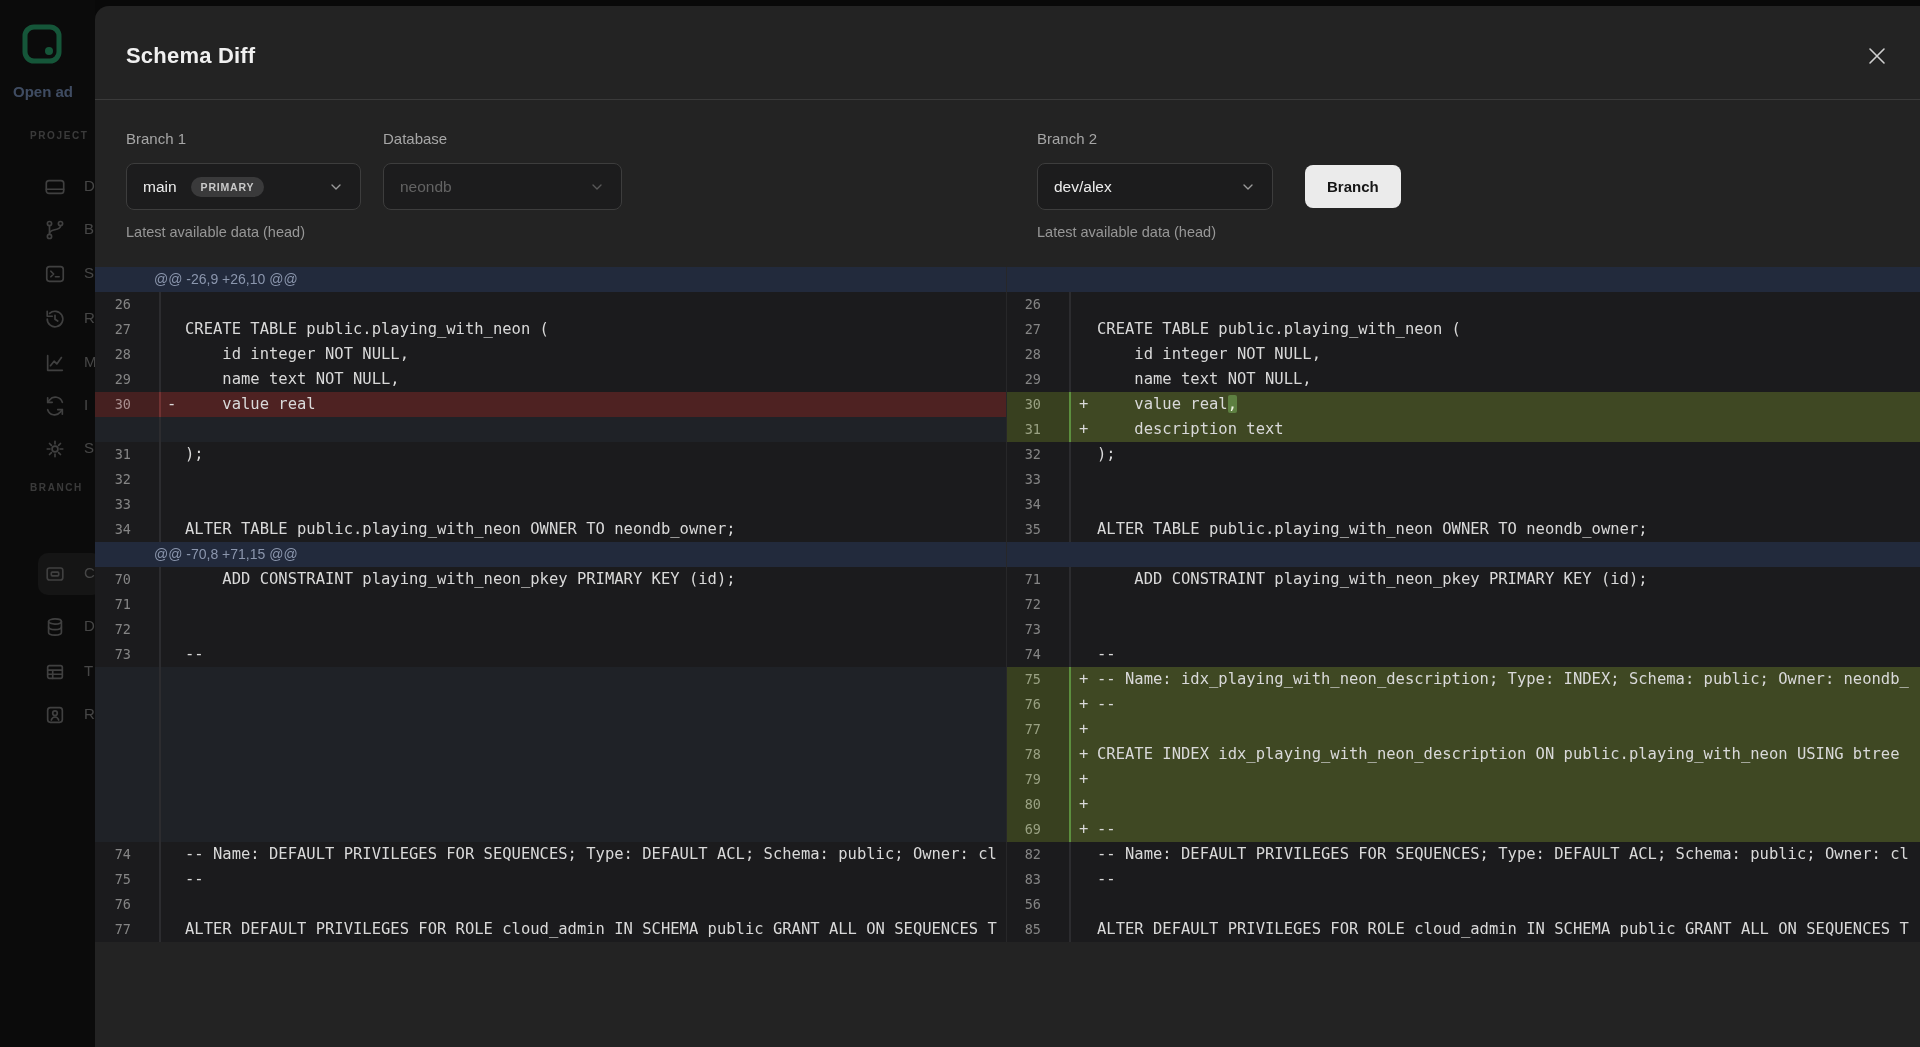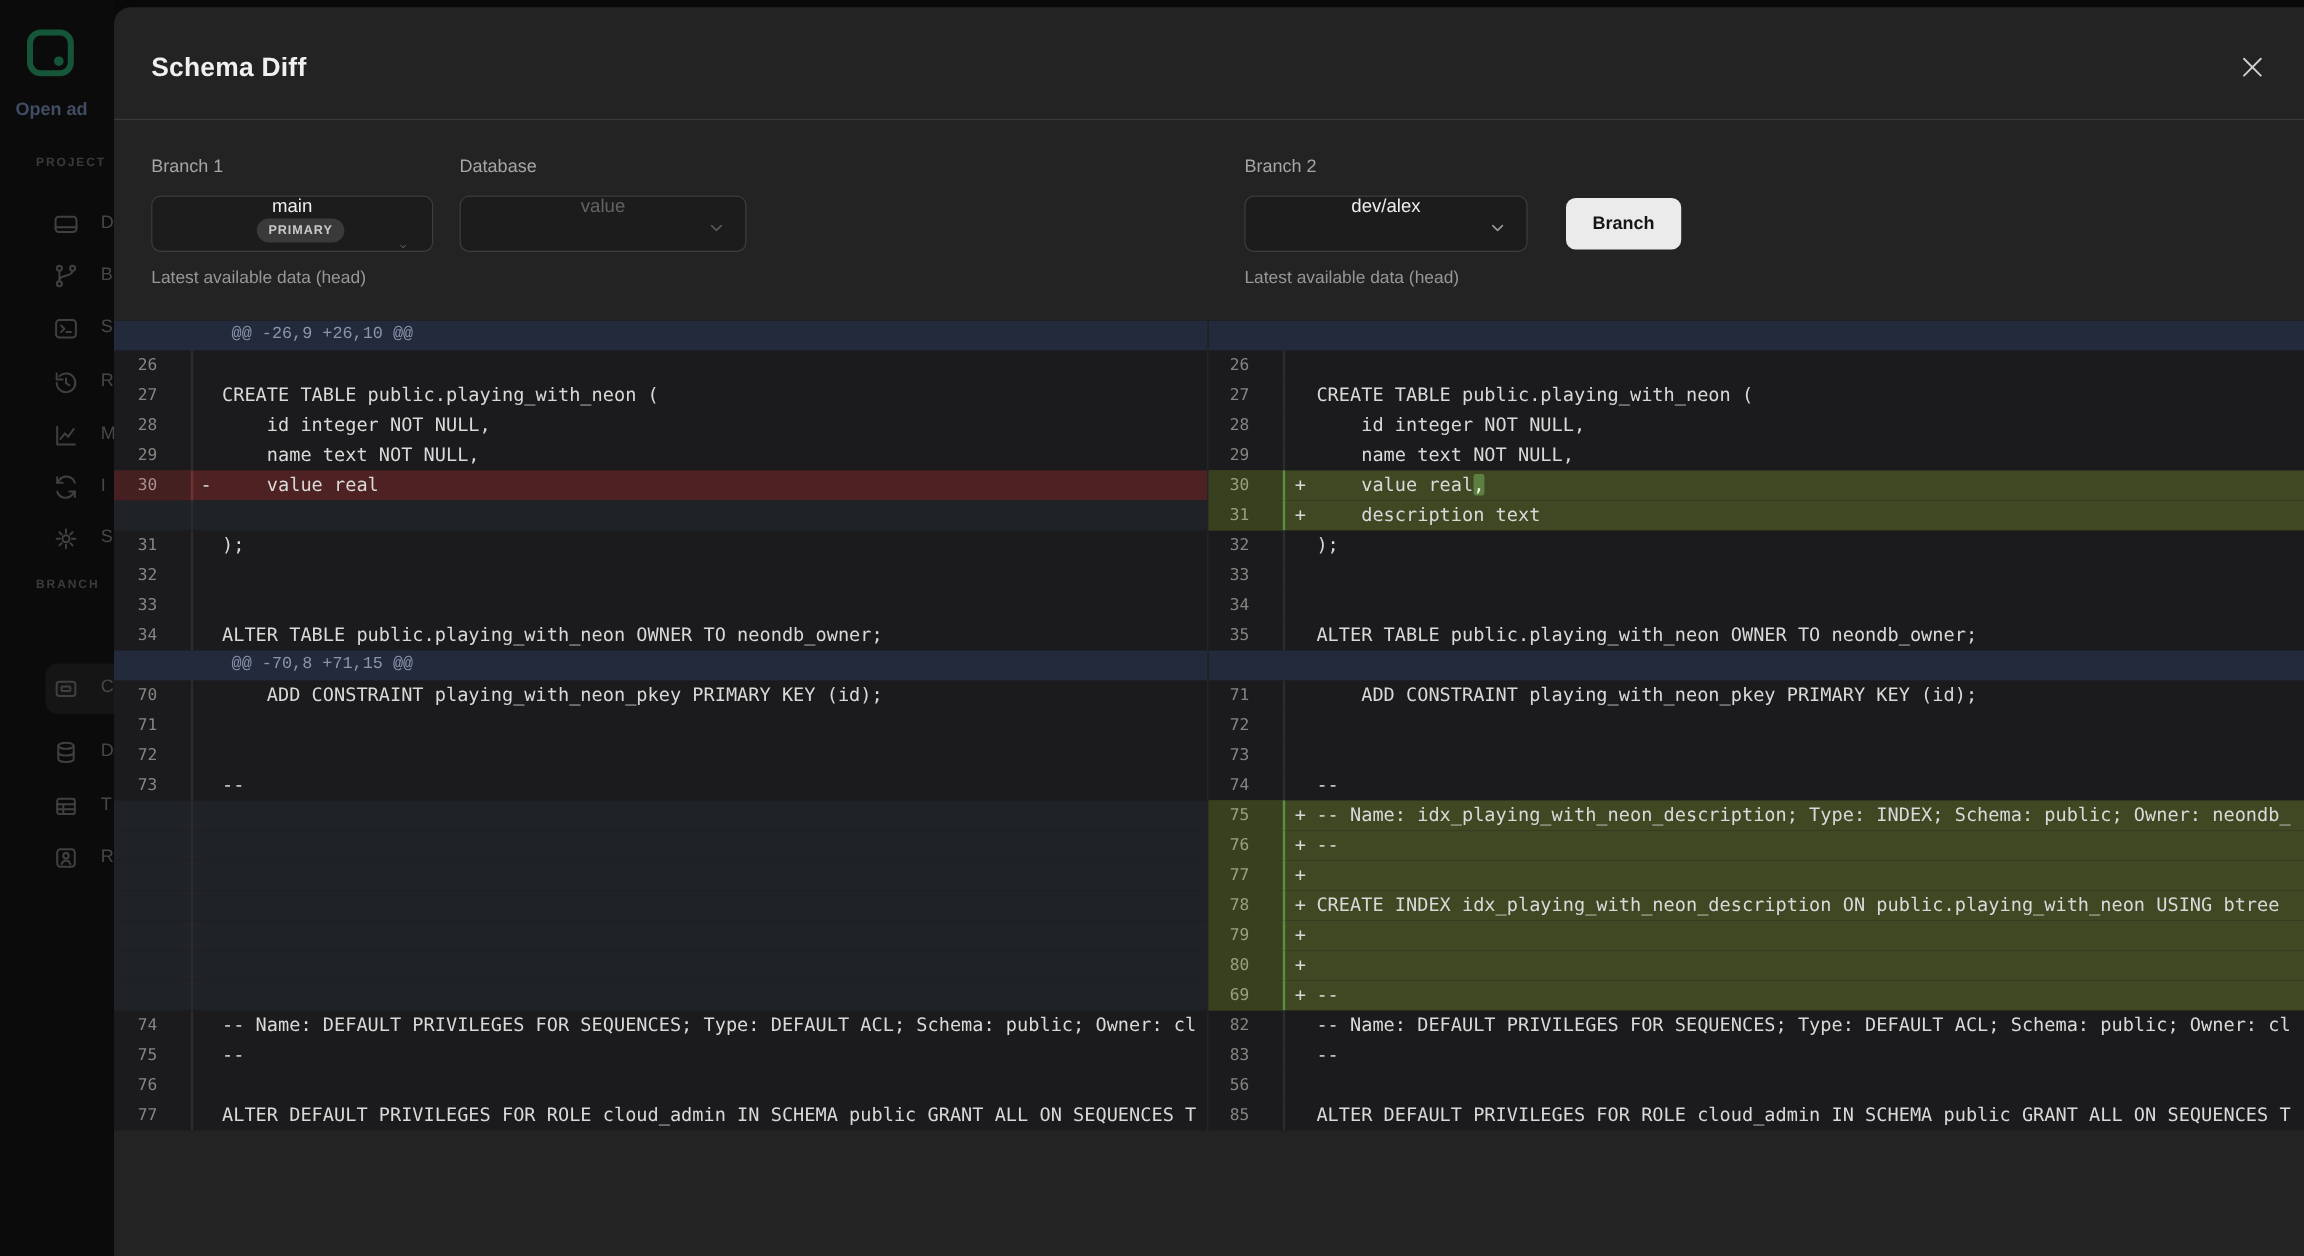--- a/index.html
+++ b/index.html
@@ -37,21 +37,21 @@
   .close-btn svg { stroke:#cfcfcf; stroke-width:1.6; stroke-linecap:round; }
 
   
   .group { position:absolute; top:124px; }
   .g1 { left:31px;  width:235px; }
   .g2 { left:288px; width:239px; }
   .g3 { left:942px; width:236px; }
   .ctl-label { font-size:15px; color:#a6a6a6; height:18px; }
   .select { margin-top:15px; height:47px; border:1px solid #3d3d3d; border-radius:8px;
             background:#1c1c1d; display:flex; align-items:center; padding:0 16px;
-            cursor:pointer;flex-direction:column; }
+            cursor:pointer; }
   .sel-value { font-size:15.5px; color:#ededed; }
   .g2 .sel-value { color:#636363; }
   .badge { margin-left:14px; font-size:10.5px; font-weight:600; letter-spacing:0.8px;
            color:#c9c9c9; background:#3a3a3b; border-radius:999px; padding:4px 10px; }
   .chev { margin-left:auto; width:16px; height:16px; stroke:#9a9a9a; fill:none;
           stroke-width:2; stroke-linecap:round; stroke-linejoin:round; }
   .g2 .chev { stroke:#585858; }
   .hint { margin-top:14px; font-size:14.5px; color:#979797; }
   .compare { position:absolute; left:1210px; top:159px; height:43px; padding:0 22px;
              background:#ebebeb; color:#161616; font-size:15px; font-weight:600;
@@ -72,22 +72,22 @@
   .pane.left  .num { width:64px; }
   .pane.right .num { width:62px; }
   .gline { flex:none; width:2px; background:#2c2c2f; }
   .marker { flex:none; width:24px; padding-left:6px; font-size:15.5px; color:#d9d9d9;
             line-height:25px; }
   .pane.right .marker { width:26px; padding-left:8px; }
   pre.code { flex:1; white-space:pre; overflow:hidden; font-family:inherit;
              font-size:15.5px; color:#d9d9d9; line-height:25px; }
 
   .row.hunk { background:var(--hunk-bg); }
-  .row.hunk pre { padding-left:98px; font-size:14px; color:#8b96ad; line-height:25px;
-                  white-space:pre; overflow:hidden; font-family:Liberation Mono, monospace; }
+  .row.hunk pre { padding-left:59px; font-size:14px; color:#8b96ad; line-height:25px;
+                  white-space:pre; overflow:hidden; font-family:Liberation Sans, sans-serif; }
 
   .row.spacer { background:#1f2227; }
   .row.spacer .gline { background:#2c2c2f; }
 
   .row.del { background:var(--removed-bg); }
   .row.del .num { background:#452020; color:#a98f8f; }
   .row.del .gline { background:#703232; }
 
   .row.add { background:var(--added-bg); }
   .row.add .num { background:#38401f; color:#9aa183; }
@@ -220,21 +220,21 @@
       <svg class="chev" viewBox="0 0 24 24">
           <path d="M6 9l6 6 6-6"></path>
         </svg>
     </div>
     <div class="hint">Latest available data (head)</div>
   </div>
 
   <div class="group g2">
     <div class="ctl-label">Database</div>
     <div class="select">
-      <span class="sel-value">value</span>
+      <span class="sel-value">neondb</span>
       <svg class="chev" viewBox="0 0 24 24">
           <path d="M6 9l6 6 6-6"></path>
         </svg>
     </div>
   </div>
 
   <div class="group g3">
     <div class="ctl-label">Branch 2</div>
     <div class="select">
       <span class="sel-value">dev/alex</span>

